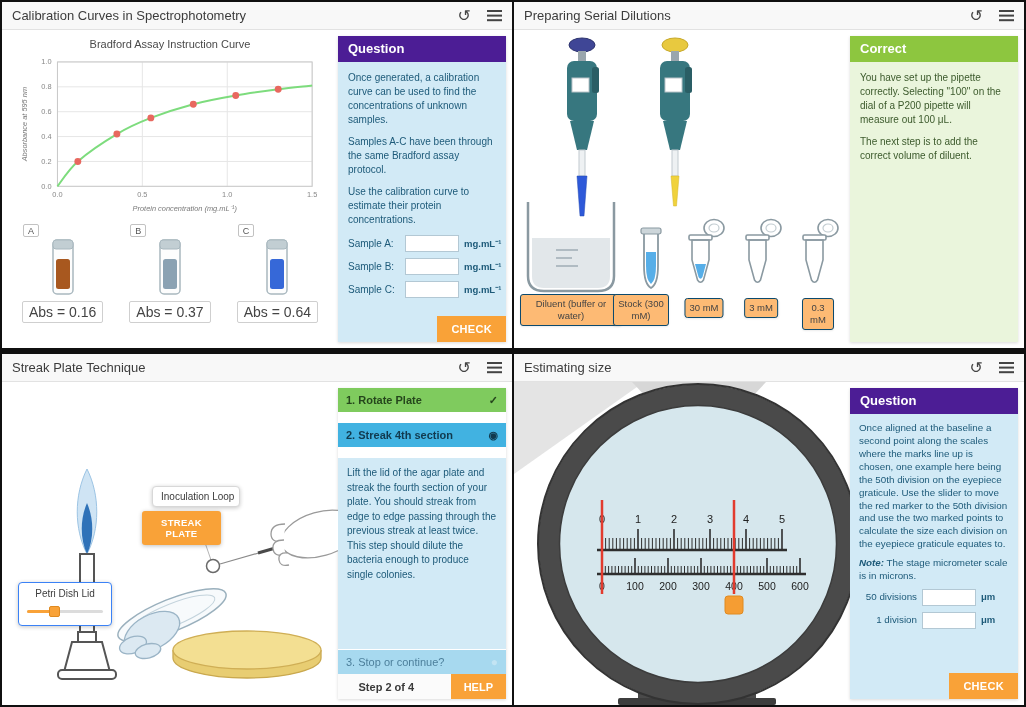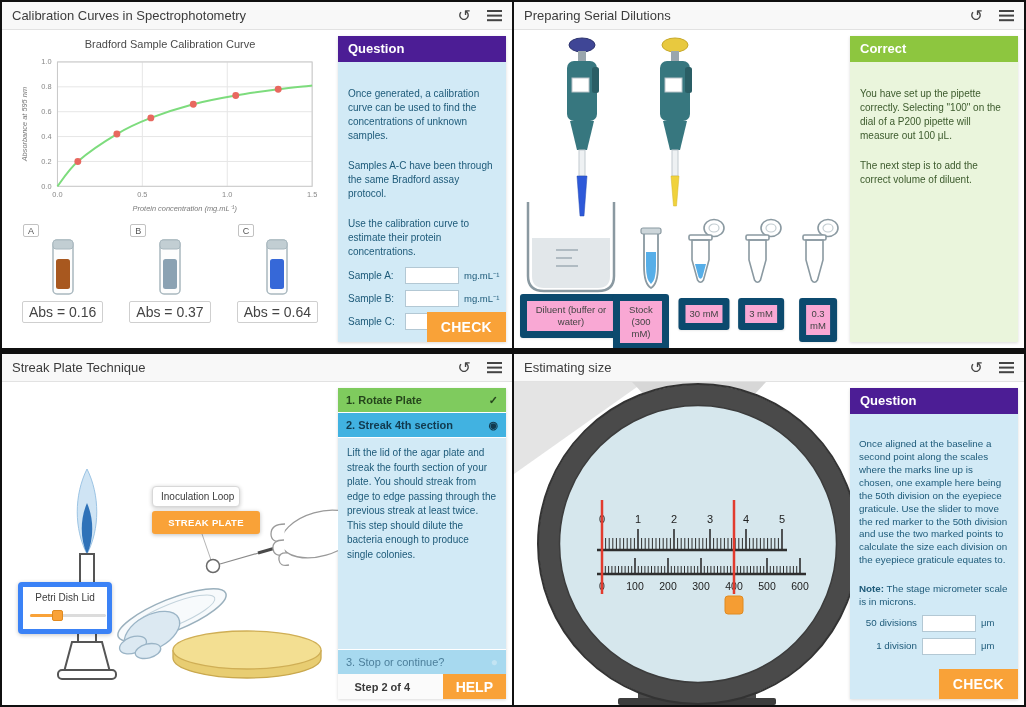--- a/index.html
+++ b/index.html
@@ -21,91 +21,91 @@
   .scene-svg{position:absolute;left:0;top:0;width:100%;height:100%;}
 
   
   .side{flex:0 0 168px;width:168px;margin:6px 6px 6px 0;display:flex;flex-direction:column;box-shadow:0 1px 3px rgba(0,0,0,.15);}
   .side-header{flex:0 0 26px;line-height:26px;padding:0 10px;color:#fff;font-size:13px;font-weight:bold;}
   .blue .side-header{background:#4c1d95;}
   .green .side-header{background:#8dc63f;}
   .side-body{flex:1;padding:9px 10px;font-size:10px;line-height:1.4;position:relative;min-height:0;}
   .blue .side-body{background:#d2eaf6;color:#1d5a79;}
   .green .side-body{background:#eaf5dc;color:#3c5a2c;}
-  .side-body p{margin-bottom:8px;margin-top:16px;}
+  .side-body p{margin-bottom:8px;}
   .side-body.tight{font-size:9.8px;line-height:1.32;padding:8px 9px;}
   .side-body.tight p{margin-bottom:6px;}
   .input-row{display:flex;align-items:center;gap:5px;margin-bottom:6px;}
   .input-row .lbl{flex:0 0 52px;}
   .input-row .lbl.r{text-align:right;flex:0 0 58px;}
   .input-row input{width:54px;height:17px;border:1px solid #b3c8d4;background:#fff;font-size:10px;padding:0 3px;font-family:inherit;}
-  .input-row .unit{font-size:9.5px;}
+  .input-row .unit{font-size:9.5px;font-weight:bold;}
   .check-btn{position:absolute;bottom:0;right:0;background:#f9a238;color:#fff;border:none;
-             font-size:14px;font-weight:bold;padding:7px 14px;cursor:pointer;font-family:inherit;letter-spacing:.3px;}
+             font-size:11px;font-weight:bold;padding:7px 14px;cursor:pointer;font-family:inherit;letter-spacing:.3px;}
 
   
   .cal-main{flex:1;display:flex;flex-direction:column;align-items:center;padding-top:8px;}
   .chart-title{font-size:11px;color:#4a4a4a;margin-bottom:2px;}
   .cal-chart{width:308px;height:164px;}
   .cal-chart text{font-family:"Liberation Sans",sans-serif;}
   .cal-chart .axlab{font-size:7.5px;fill:#7a7a7a;font-style:italic;}
   .tubes-row{display:flex;gap:26px;margin-top:8px;}
   .tube-cell{display:flex;flex-direction:column;align-items:center;}
   .tube-letter{align-self:flex-start;margin-left:1px;font-size:9px;color:#555;border:1px solid #c2c2c2;
                background:#fff;padding:0 4px;height:13px;line-height:12px;margin-bottom:2px;border-radius:2px;}
   .tube-svg{width:30px;height:56px;}
   .abs-label{border:1px solid #cfcfcf;background:#fff;font-size:14px;color:#444;padding:2px 6px;margin-top:6px;border-radius:2px;white-space:nowrap;}
 
   
-  .dil-label{position:absolute;transform:translateX(-50%);background:#f9a8d4;border:7px solid #0c4a6e;border-radius:3px;
+  .dil-label{position:absolute;transform:translateX(-50%);background:#fdba74;border:1px solid #0c4a6e;border-radius:3px;
              font-size:9.5px;color:#444;text-align:center;padding:3px 4px;line-height:1.25;box-shadow:0 1px 2px rgba(0,0,0,.08);}
 
   
   .tooltip-box{position:absolute;background:#fff;border:1px solid #d8d8d8;border-radius:4px;font-size:10px;color:#3c3c3c;
                text-align:center;padding:4px 8px;box-shadow:0 1px 4px rgba(0,0,0,.22);white-space:nowrap;}
   .streak-btn{position:absolute;background:#f9a238;color:#fff;border:none;border-radius:3px;font-size:9.5px;font-weight:bold;
               padding:6px 10px;cursor:pointer;box-shadow:0 1px 4px rgba(0,0,0,.25);font-family:inherit;letter-spacing:.3px;}
-  .lid-box{position:absolute;background:#fff;border:5px solid #3b82f6;border-radius:4px;box-shadow:0 1px 4px rgba(0,0,0,.22);
+  .lid-box{position:absolute;background:#fff;border:1px solid #3b82f6;border-radius:4px;box-shadow:0 1px 4px rgba(0,0,0,.22);
            padding:5px 7px 8px;text-align:center;}
   .lid-box .t{font-size:10px;color:#3c3c3c;margin-bottom:7px;white-space:nowrap;}
   .slider{position:relative;width:76px;height:11px;margin:0 auto;}
   .slider .track{position:absolute;top:4px;left:0;right:0;height:3px;background:#dcdcdc;border-radius:2px;}
   .slider .fill{position:absolute;top:4px;left:0;width:28px;height:3px;background:#f9a238;border-radius:2px;}
   .slider .handle{position:absolute;top:0;left:22px;width:11px;height:11px;background:#f9a238;border:1px solid #e08a20;border-radius:2px;cursor:pointer;}
 
   
-  .instr .step{flex:0 0 24px;display:flex;align-items:center;padding:0 8px;font-size:11px;font-weight:bold;margin-bottom:1px;}
+  .instr .step{flex:0 0 24px;display:flex;align-items:center;padding:0 8px;font-size:11px;font-weight:bold;margin-bottom:11px;}
   .instr .step.done{background:#7fcb5e;color:#25461c;}
   .instr .step.active{background:#41b2e1;color:#113a4e;}
   .instr .step.pending{background:#a7d9ef;color:#4c7f9b;font-weight:normal;margin-bottom:0;}
   .instr .step .step-icon{margin-left:auto;font-size:11px;}
   .instr .step.pending .step-icon{color:#c3e4f3;font-size:12px;}
   .instr .step-body{flex:1;background:#d2eaf6;color:#1d5a79;font-size:10px;line-height:1.45;padding:8px 9px;margin-bottom:1px;min-height:0;}
   .instr-footer{flex:0 0 25px;background:#fbfbfb;display:flex;align-items:stretch;gap:16px;}
   .instr-footer .progress{flex:1;align-self:center;text-align:center;font-size:11px;font-weight:bold;color:#3a3a3a;}
-  .help-btn{background:#f9a238;border:none;color:#fff;font-weight:bold;font-size:14px;padding:0 13px;cursor:pointer;font-family:inherit;}
-
-  b.notelb{font-weight:bold;}
+  .help-btn{background:#f9a238;border:none;color:#fff;font-weight:bold;font-size:11px;padding:0 13px;cursor:pointer;font-family:inherit;}
+
+  b.notelb{font-weight:bold;font-style:italic;}
 </style>
 </head>
 <body>
 
 <div class="app">
 
   <section class="panel">
     <header class="titlebar">
       <span class="title">Calibration Curves in Spectrophotometry</span>
       <span class="tb-icons">
         <span class="tb-refresh">↺</span>
         <span class="tb-menu"></span>
       </span>
     </header>
     <div class="content">
       <div class="main cal-main">
-        <div class="chart-title">Bradford Sample Calibration Curve</div>
+        <div class="chart-title">Bradford Assay Instruction Curve</div>
         <svg class="cal-chart" viewBox="0 0 312 166">
           <g id="cal-plot">
               <line x1="42" x2="300" y1="136" y2="136" stroke="#e6e6e6" stroke-width="1"></line>
               <line x1="42" x2="300" y1="110.8" y2="110.8" stroke="#e6e6e6" stroke-width="1"></line>
               <line x1="42" x2="300" y1="85.6" y2="85.6" stroke="#e6e6e6" stroke-width="1"></line>
               <line x1="42" x2="300" y1="60.400000000000006" y2="60.400000000000006" stroke="#e6e6e6" stroke-width="1"></line>
               <line x1="42" x2="300" y1="35.19999999999999" y2="35.19999999999999" stroke="#e6e6e6" stroke-width="1"></line>
               <line x1="42" x2="300" y1="10" y2="10" stroke="#e6e6e6" stroke-width="1"></line>
               <line x1="42" x2="42" y1="10" y2="136" stroke="#e6e6e6" stroke-width="1"></line>
               <line x1="128" x2="128" y1="10" y2="136" stroke="#e6e6e6" stroke-width="1"></line>
@@ -324,21 +324,21 @@
             <ellipse cx="170" cy="233" rx="46" ry="11" transform="rotate(-22 170 233)" fill="none" stroke="#c3d3dc" stroke-width="1"></ellipse>
           </g>
 
           <g fill="#dce9f2" stroke="#9ab4c6" stroke-width="1.3">
             <ellipse cx="150" cy="250" rx="30" ry="17" transform="rotate(-28 150 250)"></ellipse>
             <ellipse cx="131" cy="263" rx="14" ry="8" transform="rotate(-20 131 263)"></ellipse>
             <ellipse cx="146" cy="269" rx="13" ry="7" transform="rotate(-14 146 269)"></ellipse>
           </g>
         </svg>
         <div class="tooltip-box" style="left:150px;top:104px;width:88px">Inoculation Loop</div>
-        <button class="streak-btn" style="left:150px;top:129px;width:108px">STREAK PLATE</button>
+        <button class="streak-btn" style="left:140px;top:129px;width:79px">STREAK PLATE</button>
         <div class="lid-box" style="left:16px;top:200px;width:94px">
           <div class="t">Petri Dish Lid</div>
           <div class="slider">
             <div class="track"></div>
             <div class="fill"></div>
             <div class="handle"></div>
           </div>
         </div>
       </div>
       <aside class="side instr">

